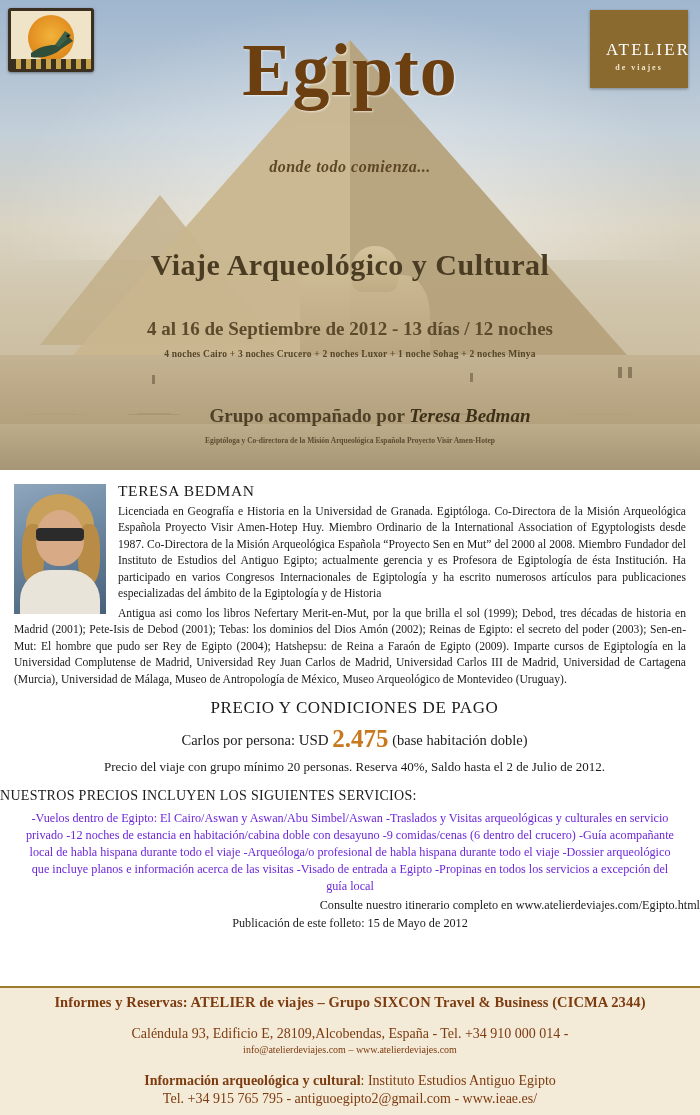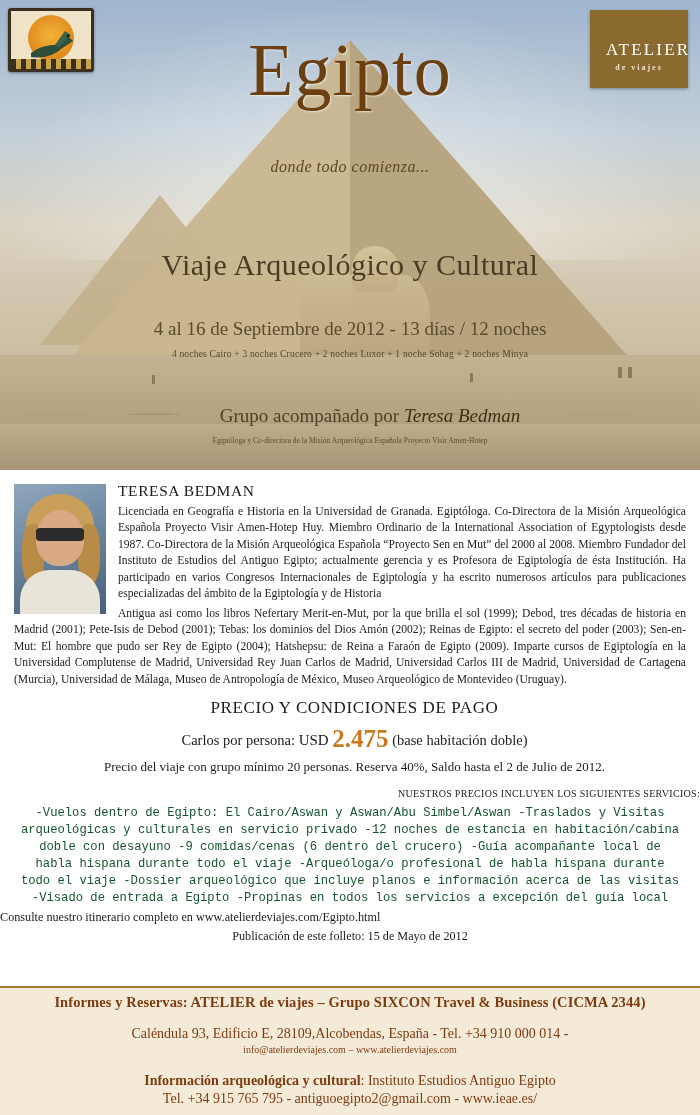--- a/index.html
+++ b/index.html
@@ -133,21 +133,21 @@
   }
   .logo-right .deviajes {
     font-size: 8px;
     letter-spacing: 2px;
     margin-top: 3px;
     color: #f2e6cf;
     font-weight: bold;
   }
 
   
-  .hero-text { position: absolute; left: 0; top: 0; width: 700px; height: 578px; }
+  .hero-text { position: absolute; left: 0; top: 0; width: 700px; height: 578px; font-weight: bold; }
   .title-egipto {
     position: absolute; top: 28px; width: 100%; text-align: center;
     font-family: "Liberation Serif", serif;
     font-size: 74px;
     color: #6b3f10;
     letter-spacing: 1px;
     text-shadow: 1px 1px 2px rgba(255,255,255,.6);
   }
   .subtitle-italic {
     position: absolute; top: 158px; width: 100%; text-align: center;
@@ -255,38 +255,37 @@
   .price-line .usd { font-size: 15px; }
   .price-amount {
     font-size: 25px;
     color: #c8781d;
     font-weight: bold;
     vertical-align: -2px;
   }
   .price-note { font-size: 13px; color: #1b1b1b; }
 
   .services-heading {
-    text-align: right;
-    font-size: 10px;
+    text-align: left;
+    font-size: 14px;
     letter-spacing: .3px;
     color: #1b1b1b;
     margin: 13px 0 6px 0;
   }
   .services-body {
     font-size: 12.2px;
     line-height: 1.4;
-    color: #14532d;
+    color: #6d28d9;
     text-align: center;
     padding: 0 20px;
-    font-family: Liberation Mono, monospace;
   }
   .services-tail {
     font-size: 12.2px;
     line-height: 1.4;
-    text-align: left;
+    text-align: right;
     color: #1b1b1b;
     margin-top: 2px;
   }
   .pub-date {
     text-align: center;
     font-size: 12.2px;
     color: #1b1b1b;
     margin-top: 2px;
   }
 

